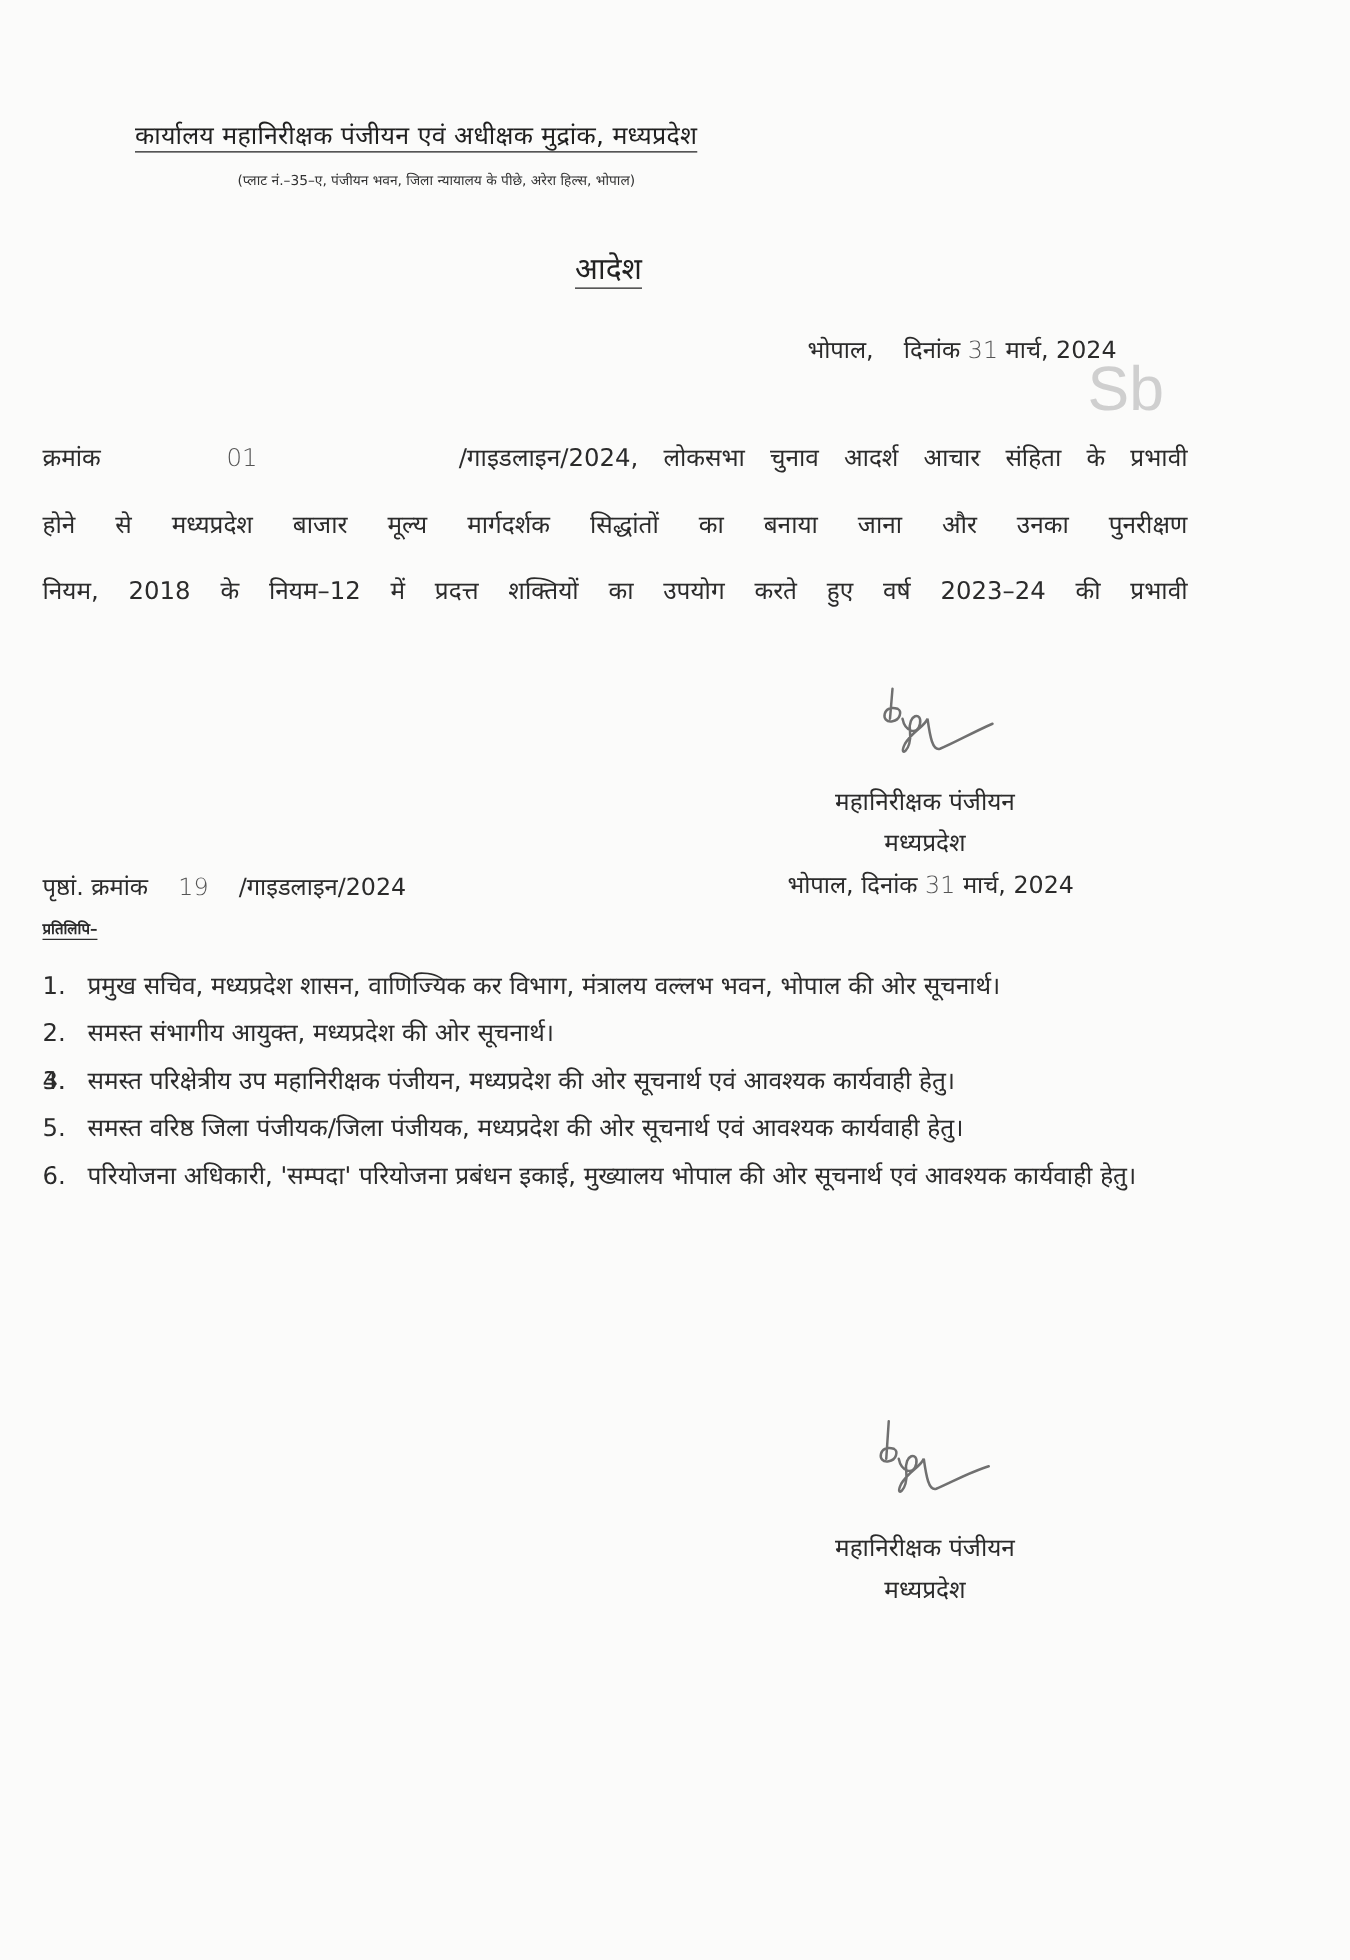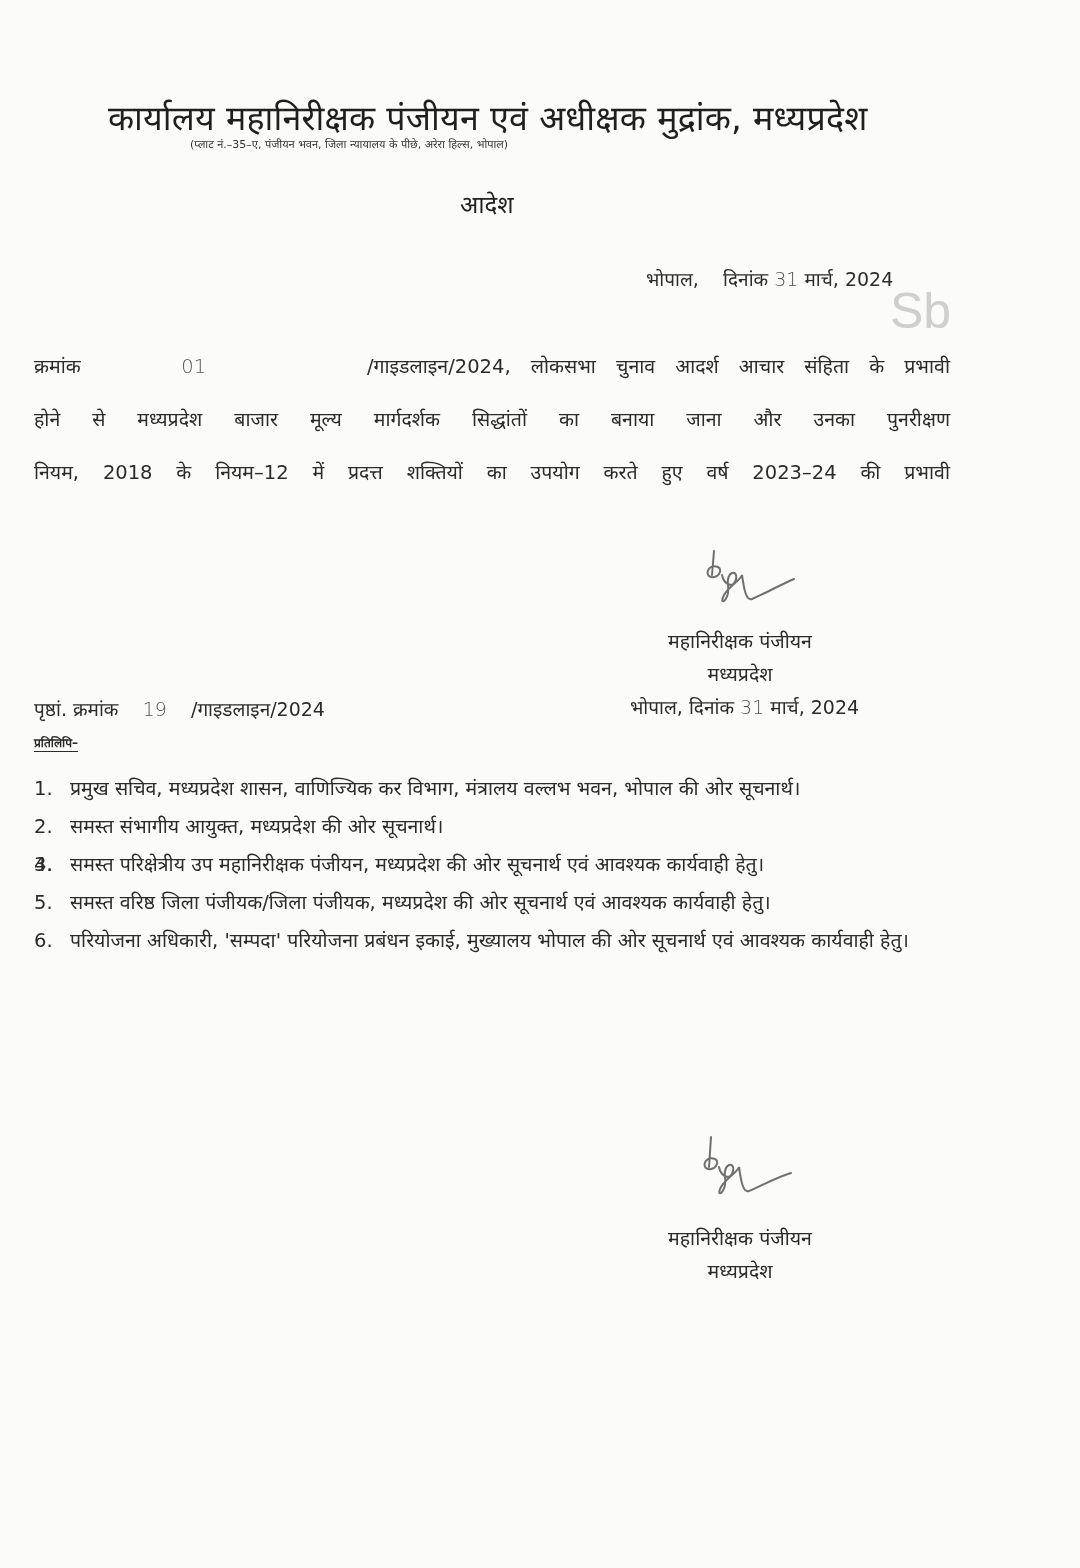--- a/index.html
+++ b/index.html
@@ -2,32 +2,32 @@
 <html><head>
 <meta charset="utf-8">
 <style>
   html, body { margin:0; padding:0; }
   body {
     width:1080px; height:1568px; background:#fbfbfa; position:relative; overflow:hidden;
     font-family:"DejaVu Sans", sans-serif; color:#2b2b2b;
   }
   .abs { position:absolute; }
   .title {
-    left:108px; top:94px; width:760px; font-size:34px; letter-spacing:0.2px;
-    text-underline-offset:6px; text-decoration-thickness:1px;
+    left:108px; top:94px; width:760px; font-size:20px; letter-spacing:0.2px;
+    text-decoration:underline; text-underline-offset:6px; text-decoration-thickness:1px;
     white-space:nowrap; color:#1f1f1f; font-weight:normal;
   }
   .address { left:190px; top:136px; font-size:11px; white-space:nowrap; color:#333; }
   .order-heading {
-    left:460px; top:187px; font-size:24px; 
+    left:460px; top:197px; font-size:24px; text-decoration:underline;
     text-underline-offset:7px; text-decoration-thickness:1px; color:#222;
   }
   .date-line { left:646px; top:266px; font-size:19px; white-space:nowrap; }
   .hand { font-family:"DejaVu Sans", sans-serif; color:#555; font-weight:200;text-align:center; }
-  .watermark { left:870px; top:282px; font-size:50px; color:#cfcfcf; font-family:"Liberation Sans", sans-serif;margin-left:20px; }
+  .watermark { left:870px; top:282px; font-size:50px; color:#cfcfcf; font-family:"Liberation Sans", sans-serif; }
   .para {
     left:34px; top:340px; width:916px; font-size:19.5px; line-height:53px;
     text-align:justify; text-align-last:left;
   }
   .para-line { display:block; text-align:justify; text-align-last:justify; white-space:nowrap; }
   .para-line.last { text-align-last:left; }
   .sig { color:#6a6a6a; }
   .sig1 { left:700px; top:545px; }
   .sig2 { left:695px; top:1133px; }
   .sign-block { text-align:center; font-size:19.5px; line-height:33px; }

